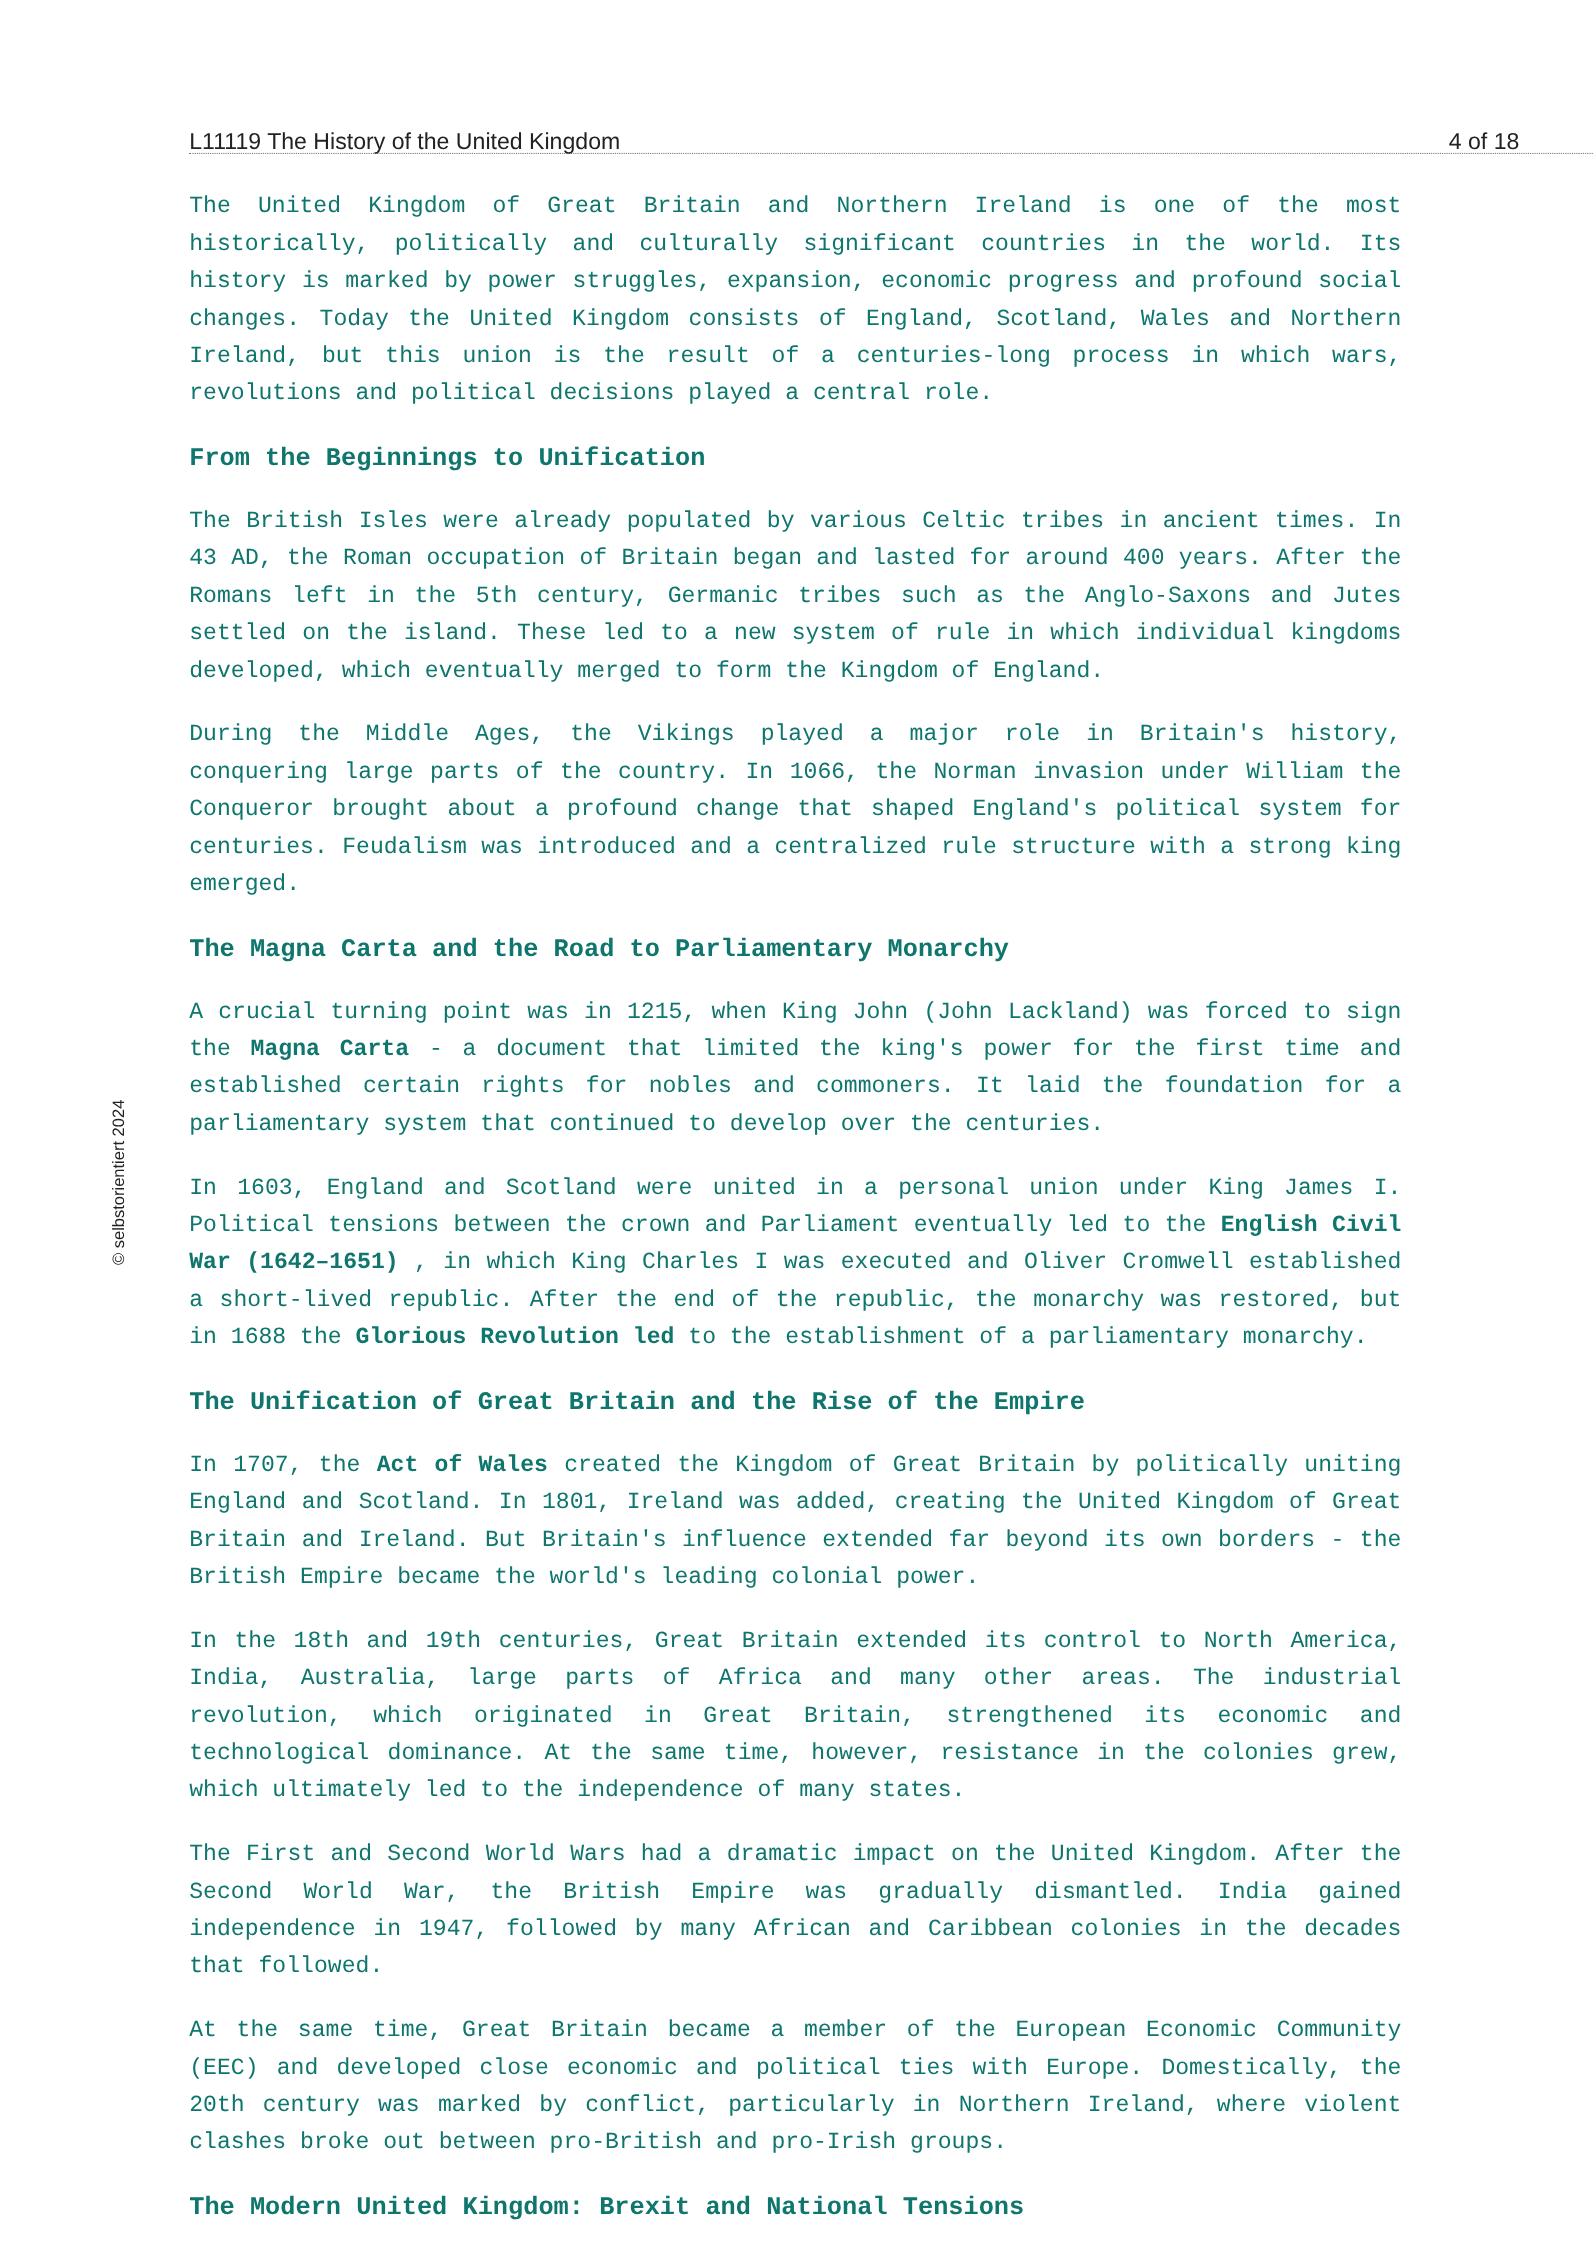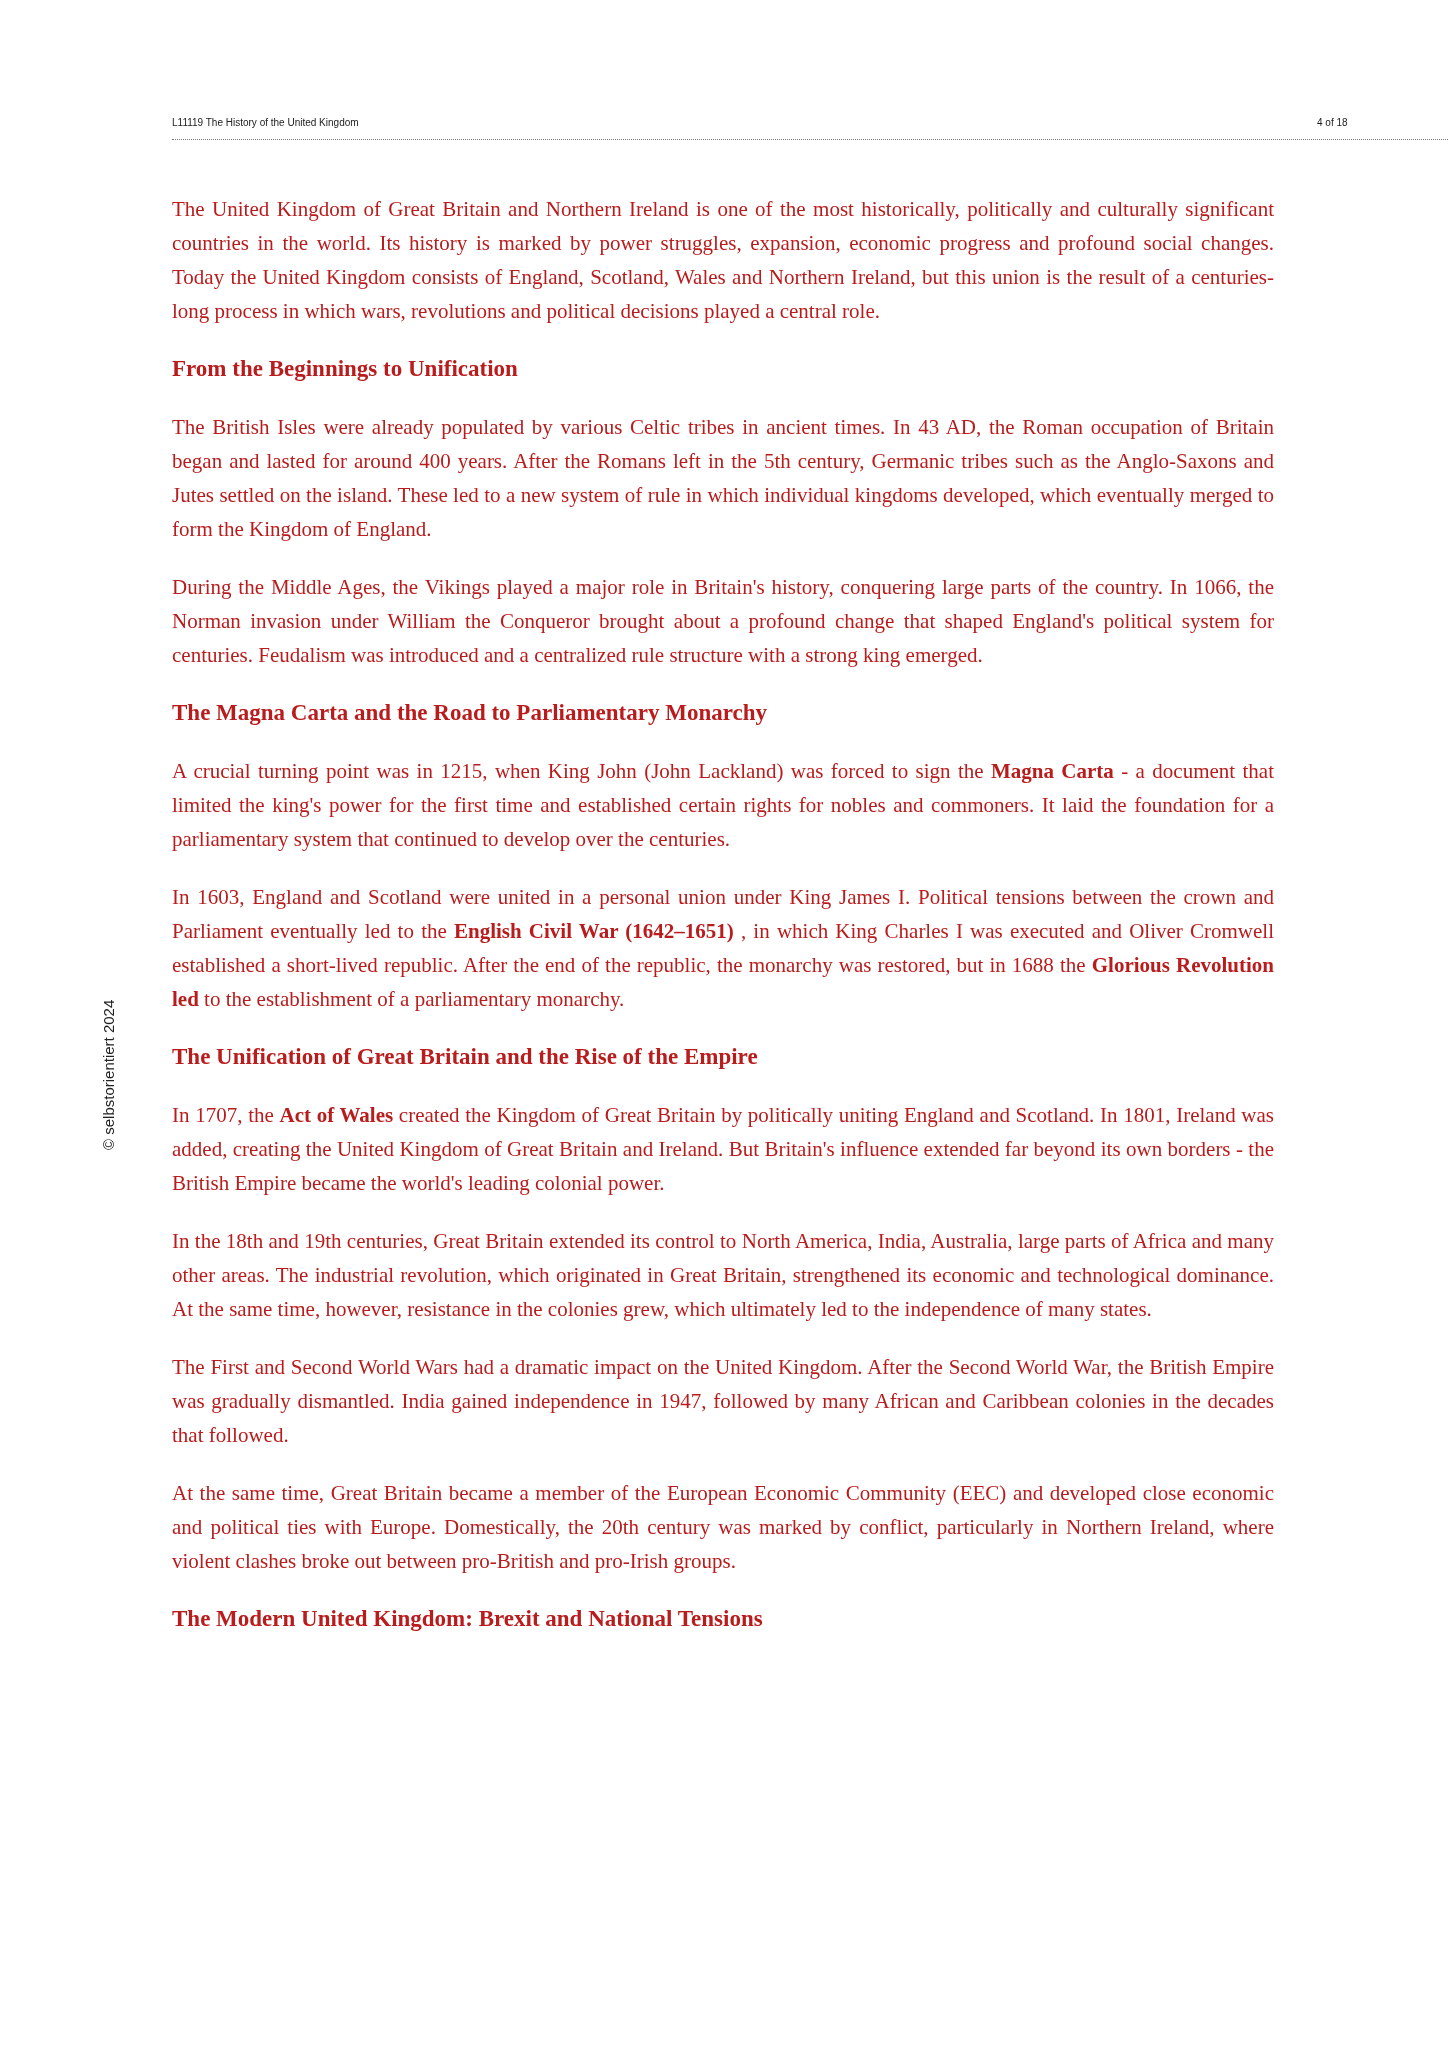--- a/index.html
+++ b/index.html
@@ -1,31 +1,31 @@
 <!DOCTYPE html>
 <html><head>
 <meta charset="utf-8">
 <style>
   html, body { margin: 0; padding: 0; background: #ffffff; }
   body { width: 1448px; height: 2048px; position: relative; overflow: hidden; color: #1a1a1a; }
   .page-header {
     position: absolute; left: 172px; top: 113px; width: 1276px; height: 26px;
     border-bottom: 1px dotted #777;
-    font-family: "Liberation Sans", sans-serif; font-size: 10px; color: #222;
+    font-family: "Liberation Sans", sans-serif; font-size: 21px; color: #222;
   }
   .header-left { position: absolute; left: 0; top: 4px; }
   .header-right { position: absolute; left: 1145px; top: 4px; }
   .side-copyright {
     position: absolute; left: 100px; top: 1150px;
     transform: rotate(-90deg); transform-origin: left top;
     font-family: "Liberation Sans", sans-serif; font-size: 15px; color: #222; white-space: nowrap;
   }
   .content {
     position: absolute; left: 172px; top: 172px; width: 1102px;
-    font-family: Liberation Serif, serif; font-size: 21px; line-height: 34px; color: #b91c1c; margin-top: 20px;
+    font-family: Liberation Mono, monospace; font-size: 21px; line-height: 34px; color: #0f766e;
   }
   .content p { margin: 0 0 24px 0; text-align: justify; }
   .content h2 { margin: 0 0 24px 0; font-size: 23px; line-height: 34px; font-weight: bold; }
   b { font-weight: bold; }
 </style>
 </head>
 <body>
 
 <div class="page-header">
   <span class="header-left">L11119 The History of the United Kingdom</span>

